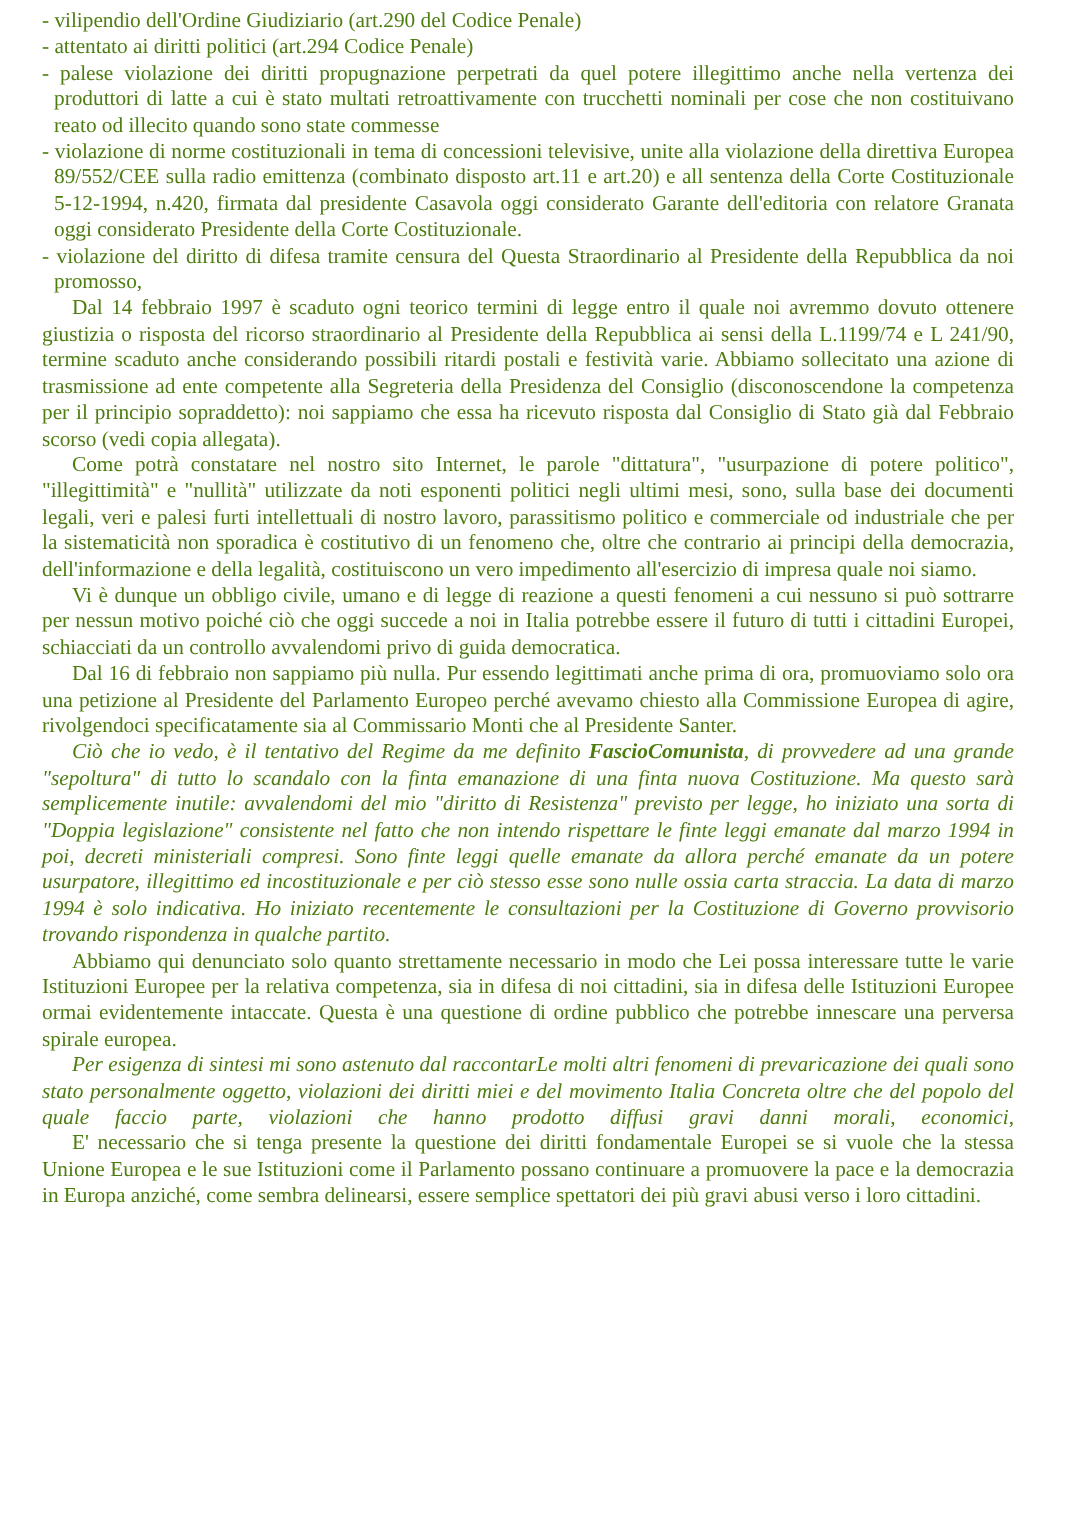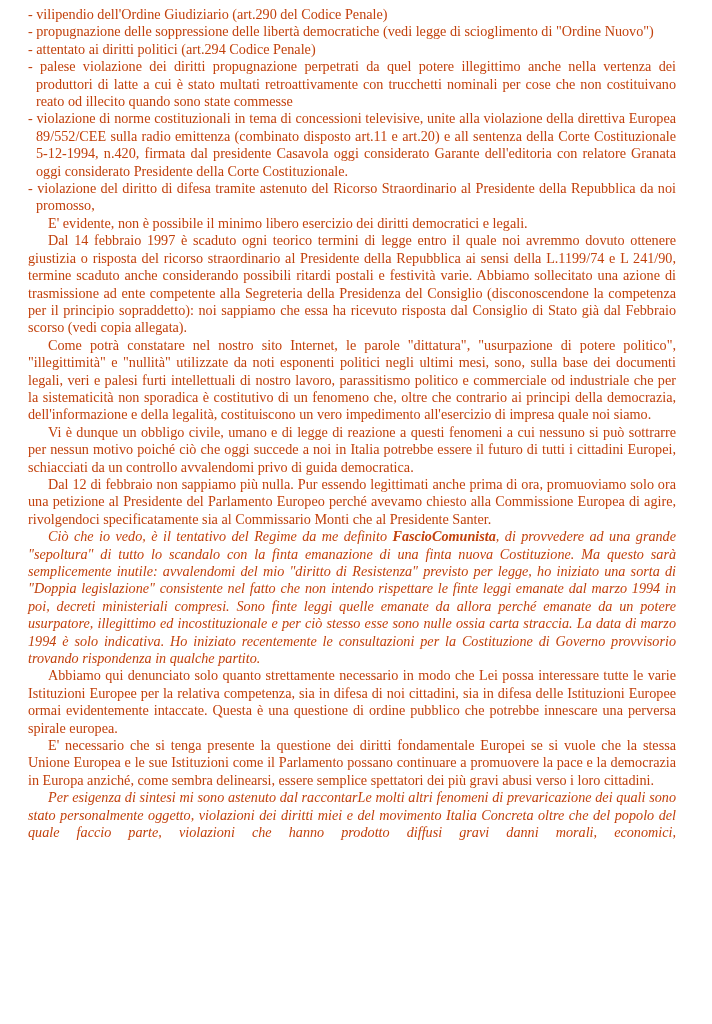--- a/index.html
+++ b/index.html
@@ -1,40 +1,38 @@
 <!DOCTYPE html>
 <html><head>
 <meta charset="utf-8">
 <style>
   html, body { margin: 0; padding: 0; background: #ffffff; }
   body { width: 712px; height: 1024px; overflow: hidden; position: relative; }
   .page {
     position: absolute; left: 28px; top: 6px; width: 648px;
     font-family: "Liberation Serif", serif; font-size: 14.2px; line-height: 17.4px;
-    color: #c2410c; text-align: justify;
+    color: #4d7c0f; text-align: justify;
   }
   .bullet { padding-left: 8px; text-indent: -8px; margin: 0; }
   .para { margin: 0; text-indent: 20px; }
   .it { font-style: italic; }
   .b { font-weight: bold; }
   .last-line-justify { text-align-last: justify; }
 </style>
 </head>
 <body>
 
 <div class="page">
   <p class="bullet">- vilipendio dell'Ordine Giudiziario (art.290 del Codice Penale)</p>
-  <p class="bullet">- propugnazione delle soppressione delle libertà democratiche (vedi legge di scioglimento di "Ordine Nuovo")</p>
   <p class="bullet">- attentato ai diritti politici (art.294 Codice Penale)</p>
   <p class="bullet">- palese violazione dei diritti propugnazione perpetrati da quel potere illegittimo anche nella vertenza dei produttori di latte a cui è stato multati retroattivamente con trucchetti nominali per cose che non costituivano reato od illecito quando sono state commesse</p>
   <p class="bullet">- violazione di norme costituzionali in tema di concessioni televisive, unite alla violazione della direttiva Europea 89/552/CEE sulla radio emittenza (combinato disposto art.11 e art.20) e all sentenza della Corte Costituzionale 5-12-1994, n.420, firmata dal presidente Casavola oggi considerato Garante dell'editoria con relatore Granata oggi considerato Presidente della Corte Costituzionale.</p>
-  <p class="bullet">- violazione del diritto di difesa tramite astenuto del Ricorso Straordinario al Presidente della Repubblica da noi promosso,</p>
+  <p class="bullet">- violazione del diritto di difesa tramite censura del Questa Straordinario al Presidente della Repubblica da noi promosso,</p>
 
-  <p class="para">E' evidente, non è possibile il minimo libero esercizio dei diritti democratici e legali.</p>
   <p class="para">Dal 14 febbraio 1997 è scaduto ogni teorico termini di legge entro il quale noi avremmo dovuto ottenere giustizia o risposta del ricorso straordinario al Presidente della Repubblica ai sensi della L.1199/74 e L 241/90, termine scaduto anche considerando possibili ritardi postali e festività varie. Abbiamo sollecitato una azione di trasmissione ad ente competente alla Segreteria della Presidenza del Consiglio (disconoscendone la competenza per il principio sopraddetto): noi sappiamo che essa ha ricevuto risposta dal Consiglio di Stato già dal Febbraio scorso (vedi copia allegata).</p>
   <p class="para">Come potrà constatare nel nostro sito Internet, le parole "dittatura", "usurpazione di potere politico", "illegittimità" e "nullità" utilizzate da noti esponenti politici negli ultimi mesi, sono, sulla base dei documenti legali, veri e palesi furti intellettuali di nostro lavoro, parassitismo politico e commerciale od industriale che per la sistematicità non sporadica è costitutivo di un fenomeno che, oltre che contrario ai principi della democrazia, dell'informazione e della legalità, costituiscono un vero impedimento all'esercizio di impresa quale noi siamo.</p>
   <p class="para">Vi è dunque un obbligo civile, umano e di legge di reazione a questi fenomeni a cui nessuno si può sottrarre per nessun motivo poiché ciò che oggi succede a noi in Italia potrebbe essere il futuro di tutti i cittadini Europei, schiacciati da un controllo avvalendomi privo di guida democratica.</p>
-  <p class="para">Dal 12 di febbraio non sappiamo più nulla. Pur essendo legittimati anche prima di ora, promuoviamo solo ora una petizione al Presidente del Parlamento Europeo perché avevamo chiesto alla Commissione Europea di agire, rivolgendoci specificatamente sia al Commissario Monti che al Presidente Santer.</p>
+  <p class="para">Dal 16 di febbraio non sappiamo più nulla. Pur essendo legittimati anche prima di ora, promuoviamo solo ora una petizione al Presidente del Parlamento Europeo perché avevamo chiesto alla Commissione Europea di agire, rivolgendoci specificatamente sia al Commissario Monti che al Presidente Santer.</p>
   <p class="para it"><span>Ciò che io vedo, è il tentativo del Regime da me definito </span><span class="b">FascioComunista</span><span>, di provvedere ad una grande "sepoltura" di tutto lo scandalo con la finta emanazione di una finta nuova Costituzione. Ma questo sarà semplicemente inutile: avvalendomi del mio "diritto di Resistenza" previsto per legge, ho iniziato una sorta di "Doppia legislazione" consistente nel fatto che non intendo rispettare le finte leggi emanate dal marzo 1994 in poi, decreti ministeriali compresi. Sono finte leggi quelle emanate da allora perché emanate da un potere usurpatore, illegittimo ed incostituzionale e per ciò stesso esse sono nulle ossia carta straccia. La data di marzo 1994 è solo indicativa. Ho iniziato recentemente le consultazioni per la Costituzione di Governo provvisorio trovando rispondenza in qualche partito.</span></p>
   <p class="para">Abbiamo qui denunciato solo quanto strettamente necessario in modo che Lei possa interessare tutte le varie Istituzioni Europee per la relativa competenza, sia in difesa di noi cittadini, sia in difesa delle Istituzioni Europee ormai evidentemente intaccate. Questa è una questione di ordine pubblico che potrebbe innescare una perversa spirale europea.</p>
+  <p class="para it last-line-justify">Per esigenza di sintesi mi sono astenuto dal raccontarLe molti altri fenomeni di prevaricazione dei quali sono stato personalmente oggetto, violazioni dei diritti miei e del movimento Italia Concreta oltre che del popolo del quale faccio parte, violazioni che hanno prodotto diffusi gravi danni morali, economici,</p>
   <p class="para">E' necessario che si tenga presente la questione dei diritti fondamentale Europei se si vuole che la stessa Unione Europea e le sue Istituzioni come il Parlamento possano continuare a promuovere la pace e la democrazia in Europa anziché, come sembra delinearsi, essere semplice spettatori dei più gravi abusi verso i loro cittadini.</p>
-  <p class="para it last-line-justify">Per esigenza di sintesi mi sono astenuto dal raccontarLe molti altri fenomeni di prevaricazione dei quali sono stato personalmente oggetto, violazioni dei diritti miei e del movimento Italia Concreta oltre che del popolo del quale faccio parte, violazioni che hanno prodotto diffusi gravi danni morali, economici,</p>
 </div>
 
 </body></html>

